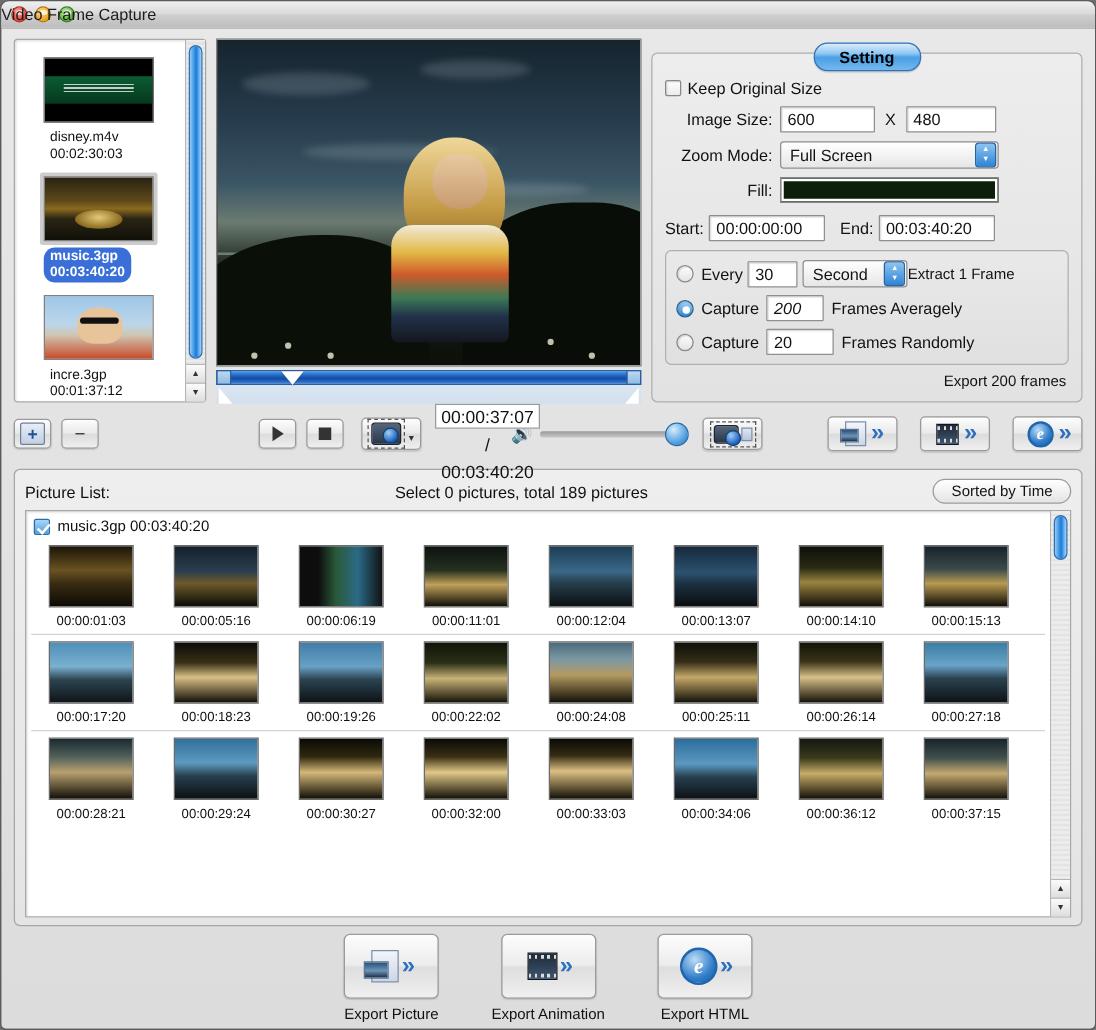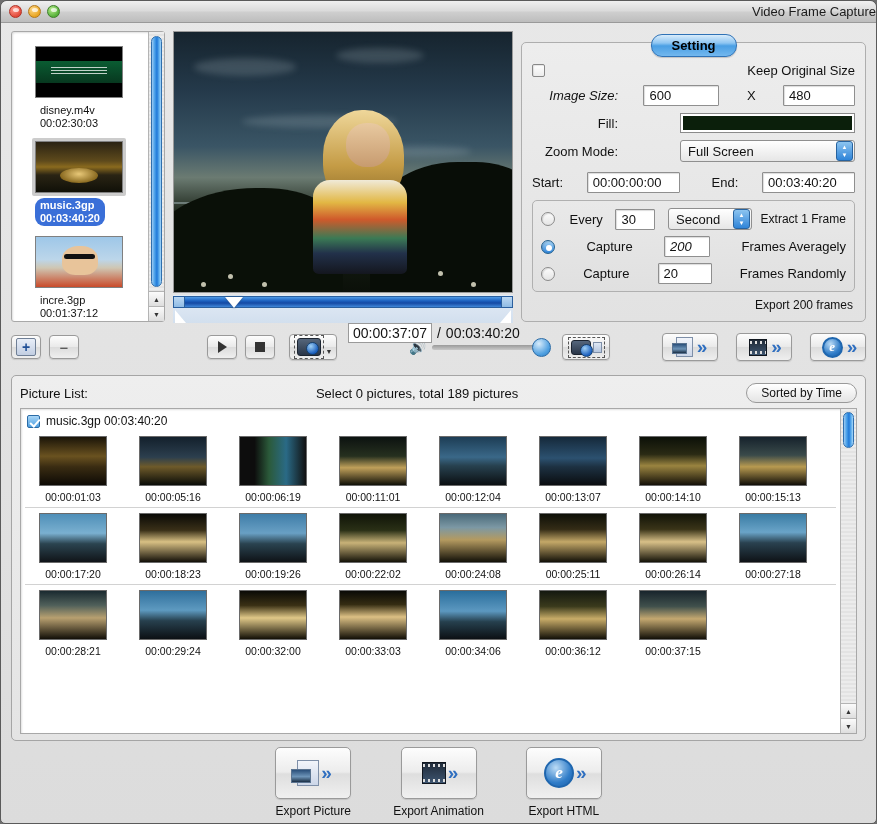--- a/index.html
+++ b/index.html
@@ -32,21 +32,21 @@
   .lights { position: absolute; left: 8px; top: 4px; display: flex; gap: 6px; }
   .light { width: 13px; height: 13px; border-radius: 50%; position: relative; }
   .light::after {
     content:''; position:absolute; left:3px; top:2px; width:6px; height:4px;
     border-radius:50%; background:rgba(255,255,255,.72);
   }
   .l-close  { background: radial-gradient(circle at 35% 30%, #ff9a8e, #e24b3b 70%); border:1px solid #b03126; }
   .l-min    { background: radial-gradient(circle at 35% 30%, #ffd98a, #e8a521 70%); border:1px solid #b4781a; }
   .l-max    { background: radial-gradient(circle at 35% 30%, #b8ec8e, #57b13a 70%); border:1px solid #3d7d29; }
   .win-title {
-    position:absolute; left:0; right:0; top:3px; text-align:right;
+    position:absolute; left:0; right:0; top:3px; text-align:left;
     font-size:13px; color:#1c1c1c; font-weight:400;
   }
 
   
   .top-area { flex:0 0 auto; display:flex; padding:8px 10px 0 10px; gap:8px; }
 
   
   .filelist-box {
     width:154px; height:291px; background:#fff;
     border:1px solid #a8a8a8; border-radius:3px;
@@ -127,21 +127,21 @@
     border:1px solid #aeaeae; border-radius:5px; height:280px;
     background:linear-gradient(180deg,#ededed,#e2e2e2);
     padding:16px 10px 8px 10px;
   }
   .tab-setting {
     position:absolute; left:50%; transform:translateX(-50%); top:3px; z-index:4;
     padding:3px 20px; border-radius:11px; font-size:13px; font-weight:bold; color:#000;
     background:linear-gradient(180deg,#d9ecfb 0%,#8fc6f2 38%,#4a9fe4 52%,#73b8ee 100%);
     border:1px solid #2f72b6; box-shadow:0 1px 1px rgba(0,0,0,.18);
   }
-  .row { display:flex; align-items:center; margin-bottom:7px;justify-content:space-between; }
+  .row { display:flex; align-items:center; margin-bottom:7px; }
   .lbl { font-size:13px; color:#111; }
   .fld {
     background:#fff; border:1px solid #8f8f8f; border-radius:1px;
     padding:2px 5px; font-size:13px; color:#111; height:21px; line-height:16px;
     box-shadow: inset 1px 1px 1px rgba(0,0,0,.14);
   }
   .popup {
     display:flex; align-items:center; justify-content:space-between; height:22px;
     background:linear-gradient(180deg,#ffffff,#e6e6e6); border:1px solid #8f8f8f; border-radius:3px;
     padding:0 0 0 7px; font-size:13px; color:#111;
@@ -337,40 +337,40 @@
     <div class="settings-outer">
       <div class="tab-setting">Setting</div>
       <div class="settings-box">
 
         <div class="row" style="margin-top:4px;">
           <div class="checkbox"></div>
           <span class="lbl">Keep Original Size</span>
         </div>
 
         <div class="row">
-          <span class="lbl" style="width:92px;text-align:right;padding-right:6px;font-style:italic;">Image Size:</span>
+          <span class="lbl" style="width:92px;text-align:right;padding-right:6px;">Image Size:</span>
           <span class="fld" style="width:76px;">600</span>
           <span class="lbl" style="padding:0 8px;">X</span>
           <span class="fld" style="width:72px;">480</span>
-        </div>
-
-        <div class="row">
-          <span class="lbl" style="width:92px;text-align:right;padding-right:6px;">Fill:</span>
-          <div class="swatch" style="width:175px;background:#0b1f0b;"></div>
         </div>
 
         <div class="row">
           <span class="lbl" style="width:92px;text-align:right;padding-right:6px;">Zoom Mode:</span>
           <div class="popup" style="width:175px;">
             <span>Full Screen</span>
             <span class="popup-arrows">
                 <span>▲</span>
                 <span>▼</span>
               </span>
           </div>
+        </div>
+
+        <div class="row">
+          <span class="lbl" style="width:92px;text-align:right;padding-right:6px;">Fill:</span>
+          <div class="swatch" style="width:175px;background:#0b1f0b;"></div>
         </div>
 
         <div class="row" style="margin-top:10px;">
           <span class="lbl" style="padding-right:4px;">Start:</span>
           <span class="fld" style="width:93px;">00:00:00:00</span>
           <span class="lbl" style="padding:0 4px 0 12px;">End:</span>
           <span class="fld" style="width:93px;">00:03:40:20</span>
         </div>
 
         <div class="inner-group">
@@ -553,20 +553,24 @@
         <div class="grid-row">
           <div class="cell">
               <div class="cell-img" style="background:linear-gradient(180deg,#1a2a30,#50605a 30%,#b8a070 56%,#120f08);"></div>
               <span class="cell-time">00:00:28:21</span>
             </div>
           <div class="cell">
               <div class="cell-img" style="background:linear-gradient(180deg,#2f6f9c,#5e9ac0 40%,#27404e 62%,#0c1014);"></div>
               <span class="cell-time">00:00:29:24</span>
             </div>
           <div class="cell">
+              <div class="cell-img" style="background:linear-gradient(180deg,#0a0a06,#30280f 30%,#d4b878 56%,#100e06);"></div>
+              <span class="cell-time">00:00:30:27</span>
+            </div>
+          <div class="cell">
               <div class="cell-img" style="background:linear-gradient(180deg,#0a0a06,#3a3014 30%,#e0c888 56%,#120f06);"></div>
               <span class="cell-time">00:00:32:00</span>
             </div>
           <div class="cell">
               <div class="cell-img" style="background:linear-gradient(180deg,#0a0a06,#342c12 28%,#dcc084 54%,#120f06);"></div>
               <span class="cell-time">00:00:33:03</span>
             </div>
           <div class="cell">
               <div class="cell-img" style="background:linear-gradient(180deg,#2a6e9c,#5c98c0 42%,#26404e 64%,#0c1014);"></div>
               <span class="cell-time">00:00:34:06</span>
@@ -613,19 +617,19 @@
     </div>
     <div class="exp">
       <div class="exp-btn">
         <span class="ico-e">e</span>
         <span class="arrows2">»</span>
       </div>
       <span class="exp-lbl">Export HTML</span>
     </div>
   </div>
 
-  <div style="position:absolute; left:347px; top:322px; display:flex; align-items:center; gap:5px; font-size:14px; color:#111;">
+  <div style="position:absolute; left:347px; top:322px; display:flex; align-items:center; gap:5px; font-size:14px; color:#111;flex-direction:column;">
     <span class="time-cur">00:00:37:07</span>
     <span>/</span>
     <span>00:03:40:20</span>
   </div>
 
 </div>
 
 </body></html>

